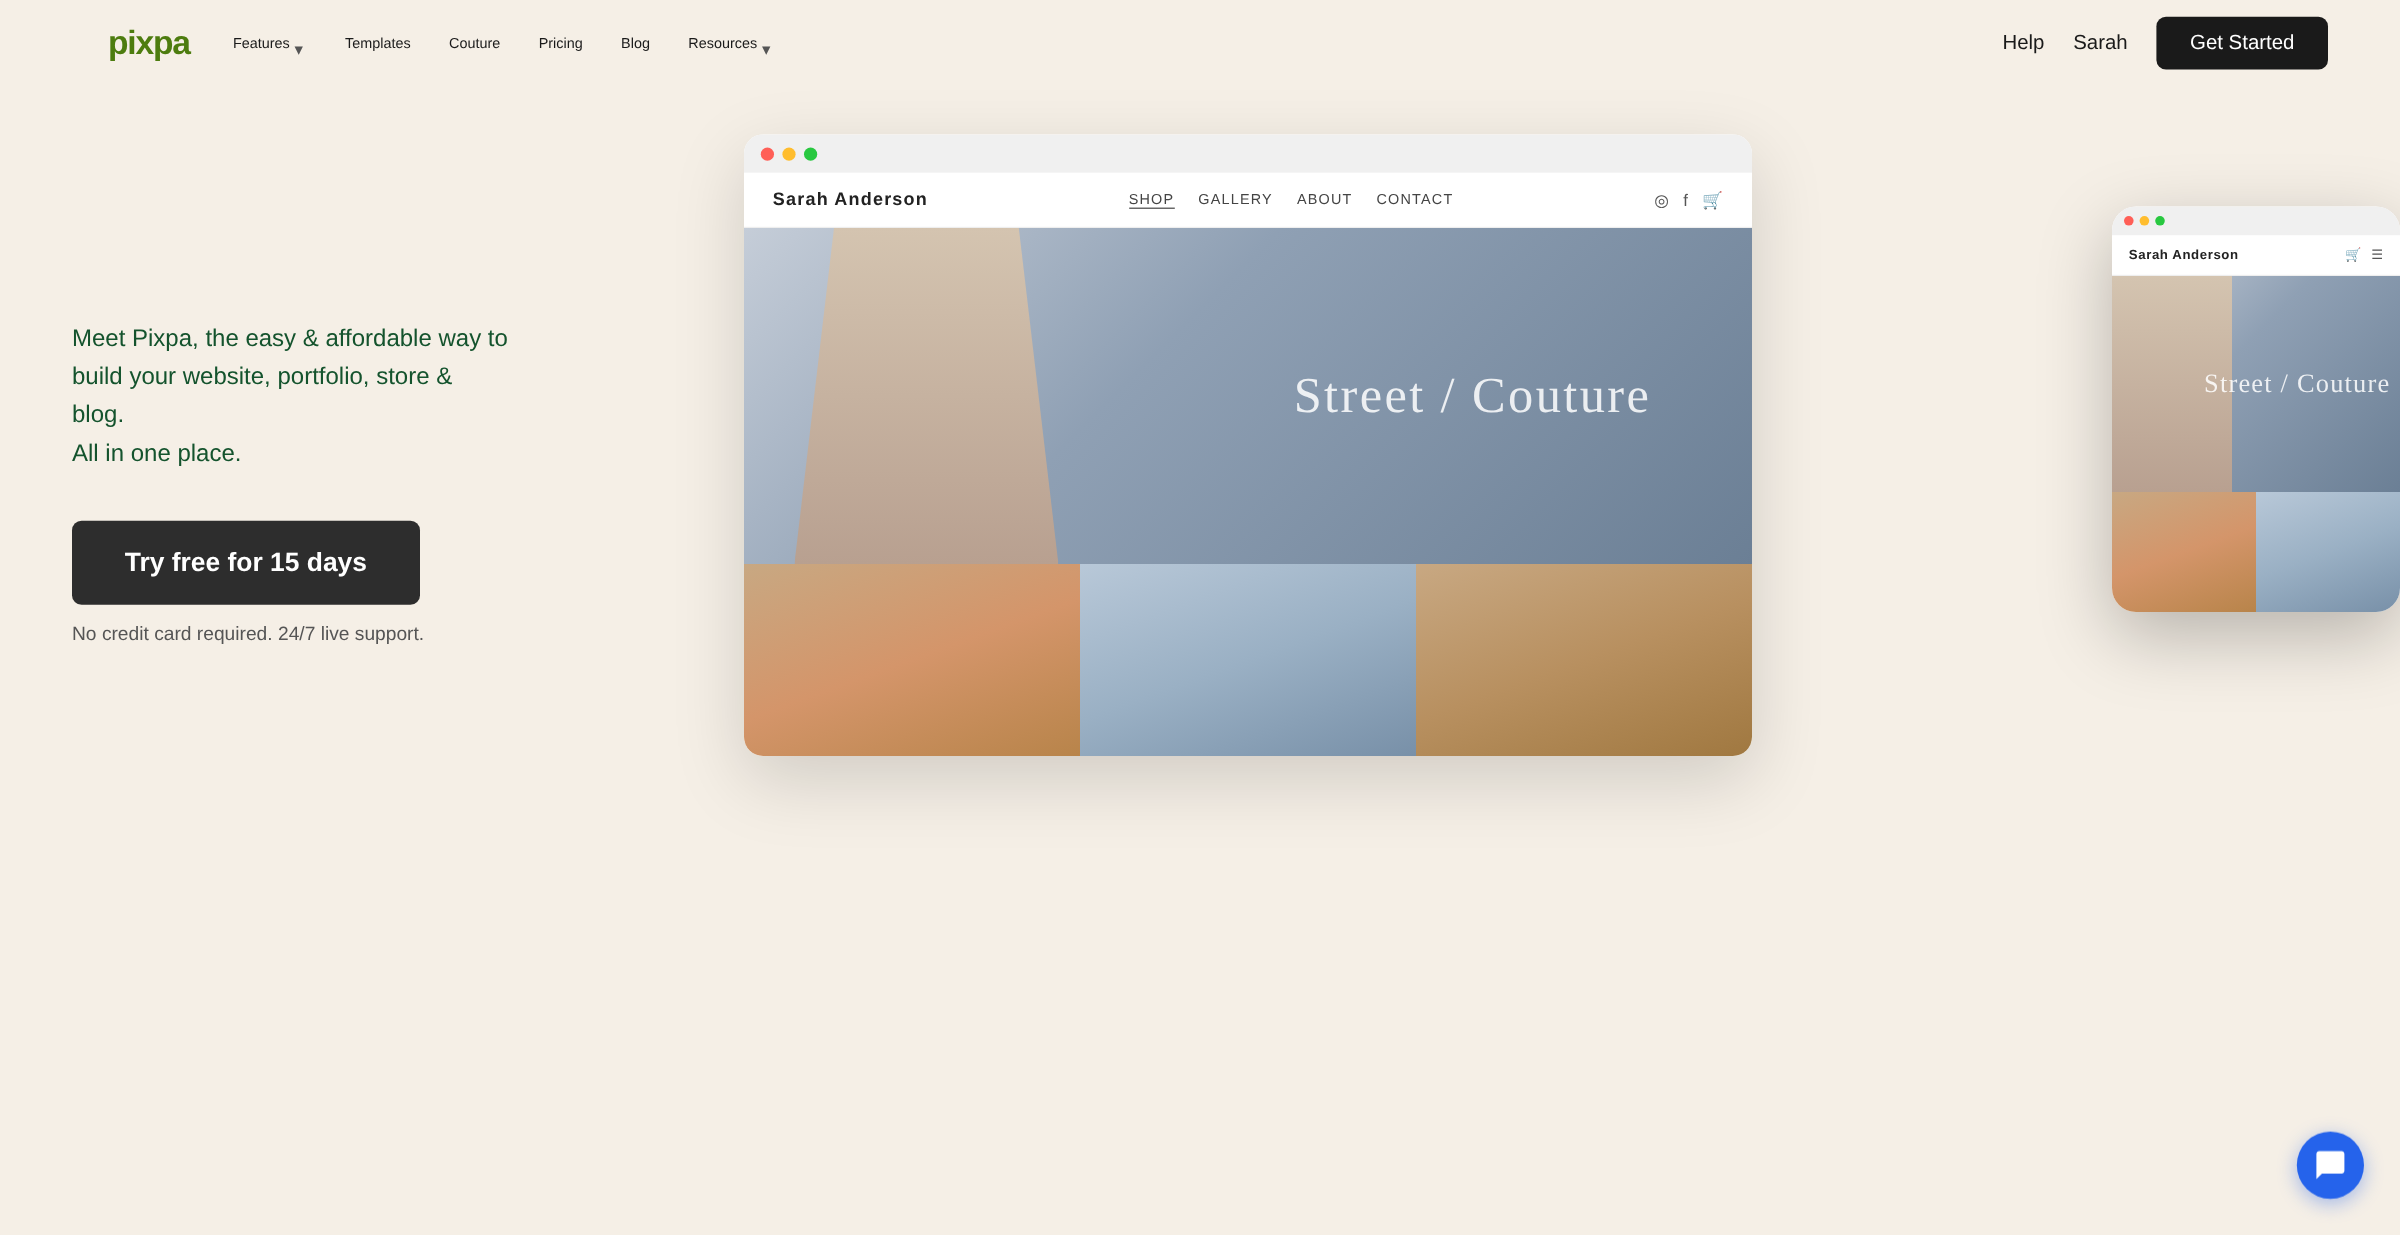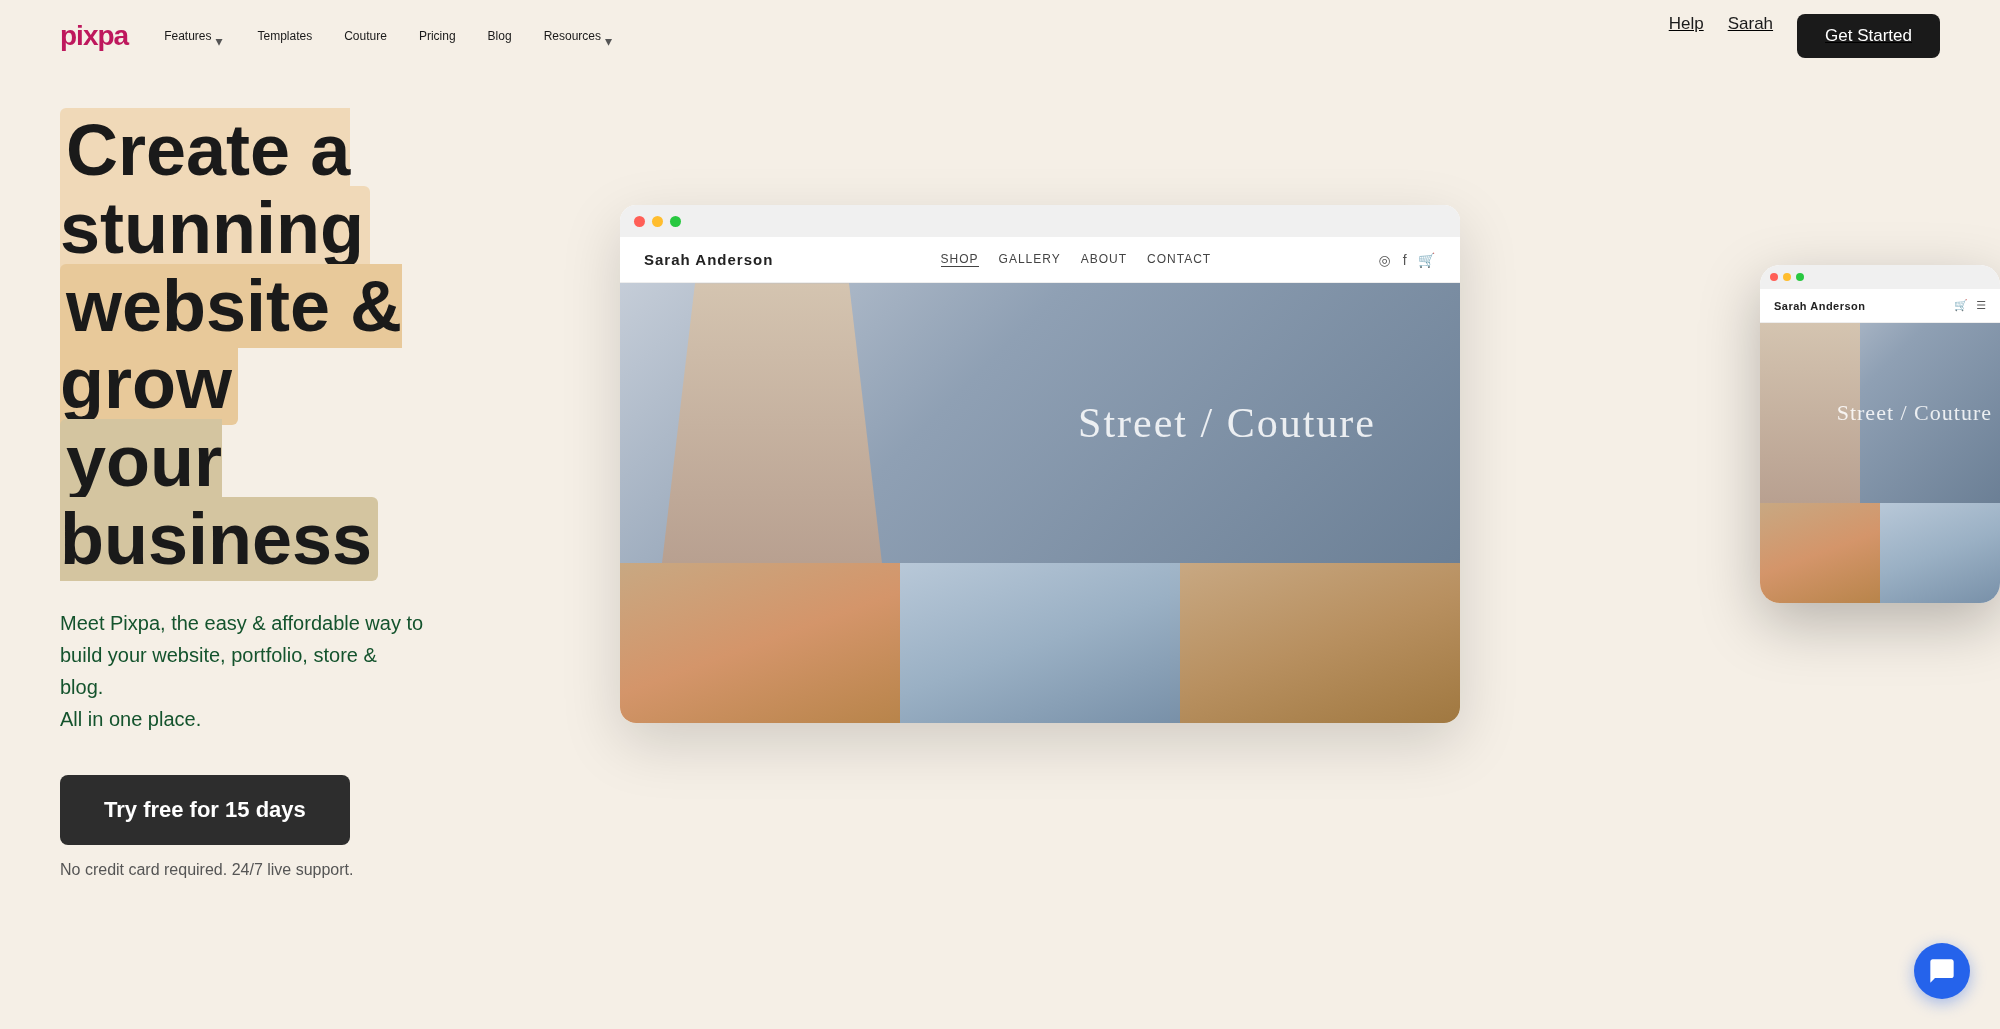--- a/index.html
+++ b/index.html
@@ -24,21 +24,22 @@
       align-items: center;
       gap: 36px;
     }
     .logo {
       font-size: 28px;
       font-weight: 700;
       color: #1a1a1a;
       letter-spacing: -1px;
     }
     .logo span {
-      color: #be185d;
+      color: #4d7c0f;
+      margin-left: 30px;
     }
     .nav-links {
       display: flex;
       align-items: center;
       gap: 32px;
       list-style: none;
     }
     .nav-links li a {
       text-decoration: none;
       color: #1a1a1a;
@@ -54,23 +55,22 @@
       height: 6px;
       position: relative;
     }
     .chevron-down::after {
       content: '▾';
       font-size: 14px;
       color: #555;
     }
     .nav-right {
       display: flex;
-      align-items: flex-start;
+      align-items: center;
       gap: 24px;
-      text-decoration: underline;
     }
     .nav-right a {
       text-decoration: none;
       color: #1a1a1a;
       font-size: 17px;
     }
     .btn-get-started {
       background-color: #1a1a1a;
       color: #fff !important;
       padding: 12px 28px;
@@ -407,25 +407,20 @@
   </div>
   <div class="nav-right">
     <a href="#">Help</a>
     <a href="#">Sarah</a>
     <a href="#" class="btn-get-started">Get Started</a>
   </div>
 </nav>
 
 <section class="hero">
   <div class="hero-left">
-    <h1 class="hero-headline">
-      <span class="highlight-cream">Create a stunning</span><br>
-      <span class="highlight-tan">website &amp; grow</span><br>
-      <span class="highlight-moss">your business</span>
-    </h1>
     <p class="hero-subtitle">
       <span>Meet Pixpa, the easy &amp; affordable way to</span><br>
       <span>build your website, portfolio, store &amp;</span><br>
       <span>blog.</span><br>
       <span>All in one place.</span>
     </p>
     <button class="btn-try">Try free for 15 days</button>
     <p class="no-credit">No credit card required. 24/7 live support.</p>
   </div>
 

